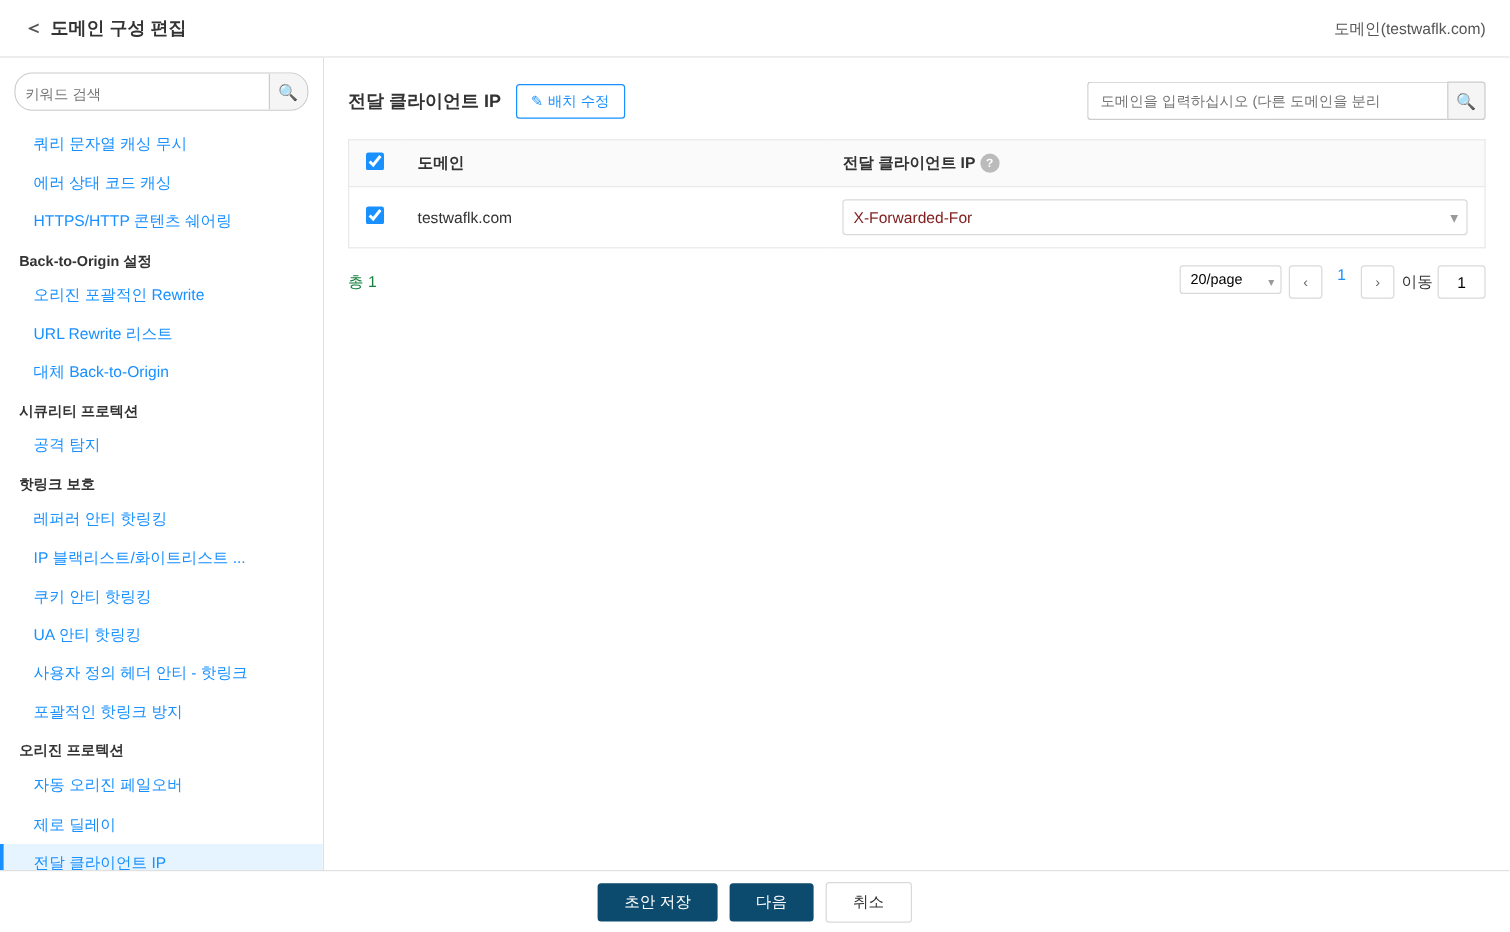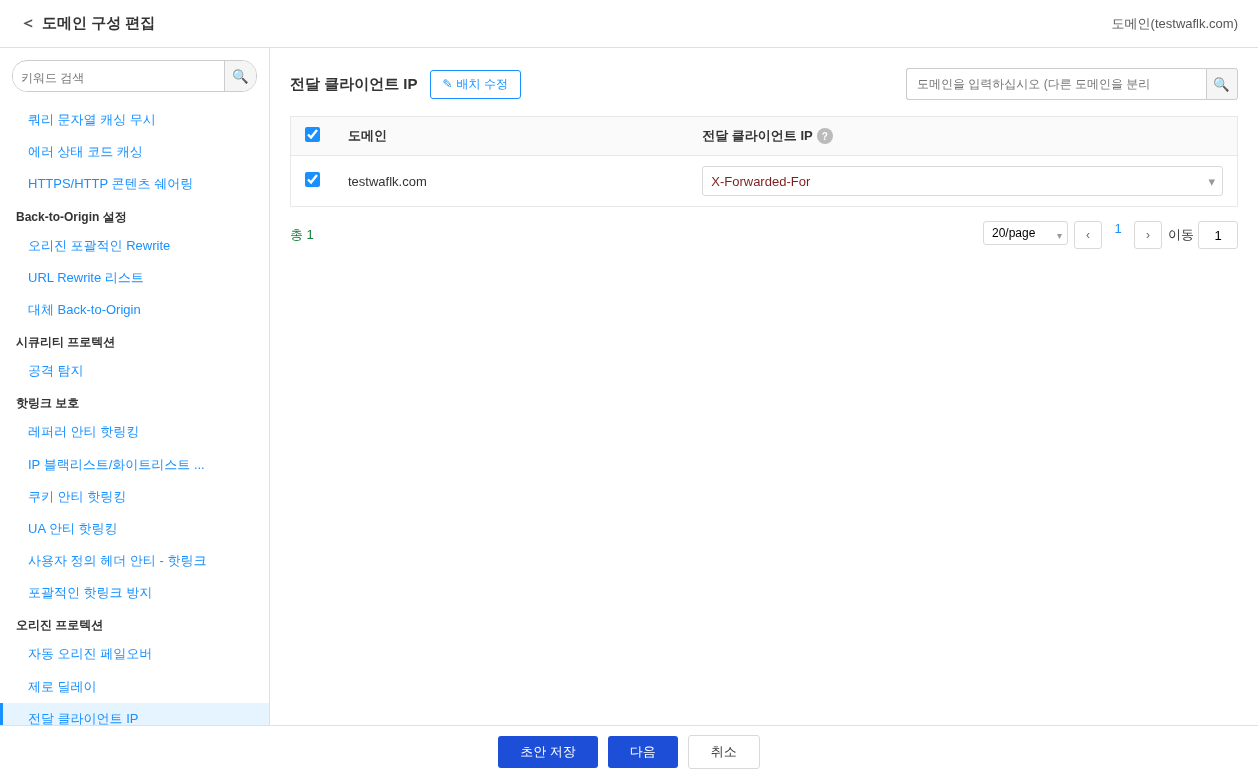--- a/index.html
+++ b/index.html
@@ -322,21 +322,21 @@
       height: 52px;
       border-top: 1px solid #e0e0e0;
       display: flex;
       align-items: center;
       justify-content: center;
       gap: 10px;
       background: #fff;
     }
     .btn-primary {
       padding: 7px 22px;
-      background: #1d4ed8;
+      background: #0c4a6e;
       color: #fff;
       border: none;
       border-radius: 3px;
       font-size: 13px;
       cursor: pointer;
     }
     .btn-default {
       padding: 7px 22px;
       background: #fff;
       color: #333;

